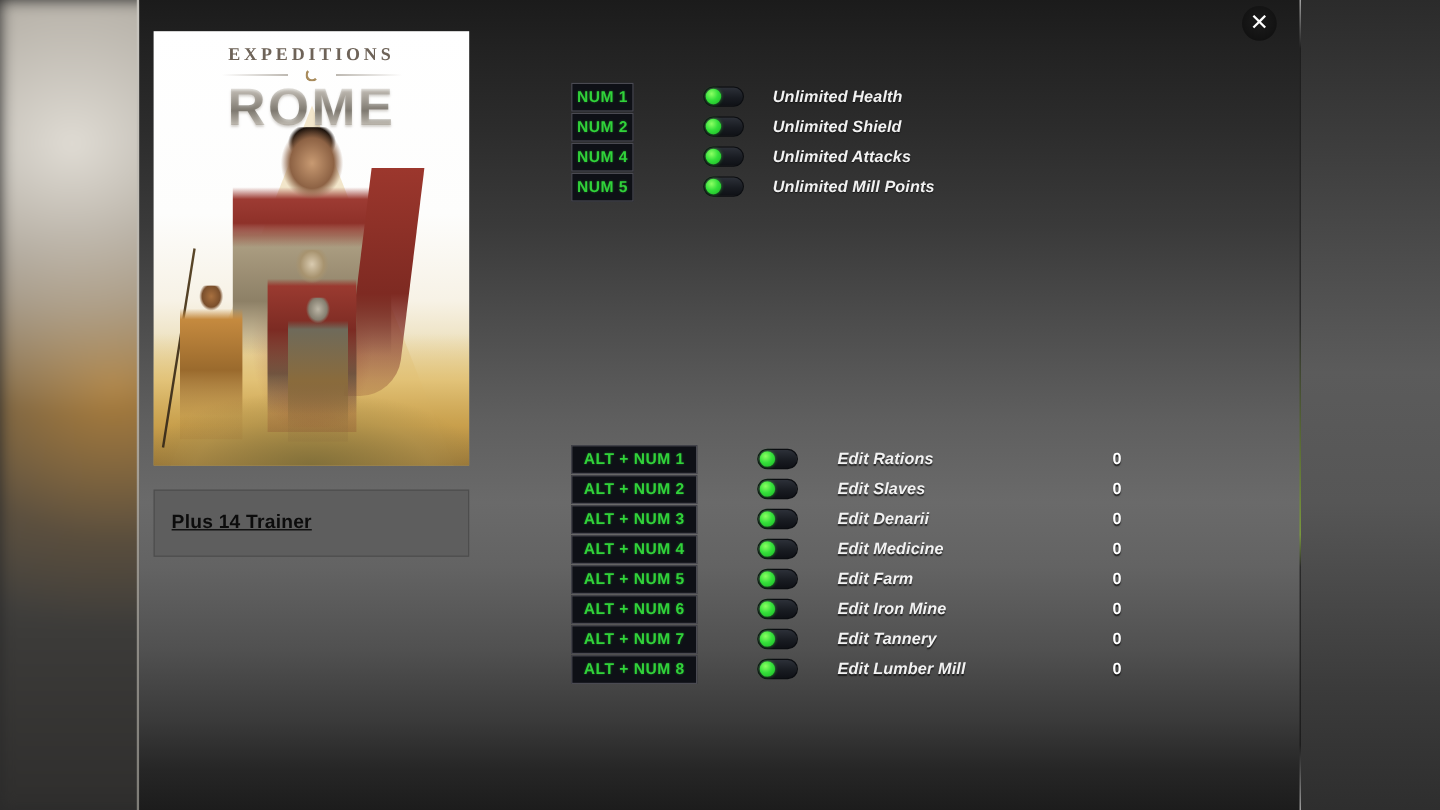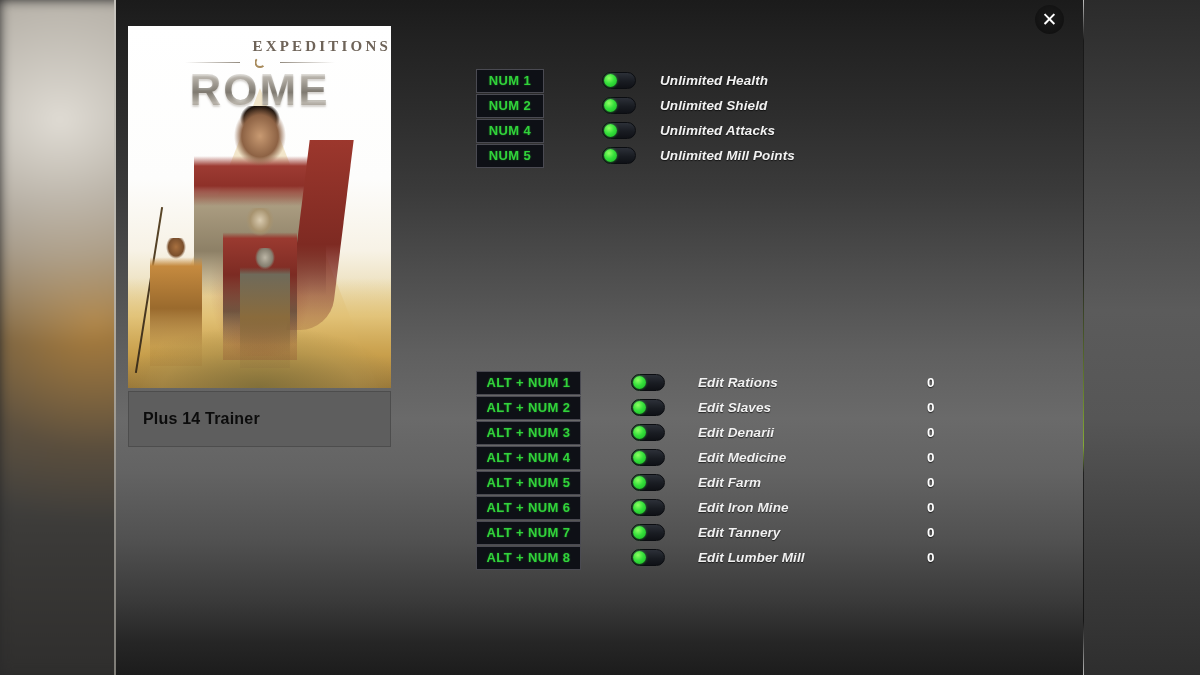--- a/index.html
+++ b/index.html
@@ -82,21 +82,21 @@
     border-left:118px solid transparent; border-right:118px solid transparent;
     border-bottom:300px solid rgba(226,196,128,.40);
   }
   
   #cover-art .title-wrap {
     position:absolute; top:12px; left:0; width:100%; text-align:center; z-index:6;
   }
   #cover-art .t-exp {
     font-family:"Liberation Serif", serif;
     font-size:15px; letter-spacing:3.2px; font-weight:700;
-    color:#6e6358; text-shadow:0 1px 0 rgba(255,255,255,.85);text-align:right;
+    color:#6e6358; text-shadow:0 1px 0 rgba(255,255,255,.85);
   }
   #cover-art .t-rule {
     position:relative; margin:2px auto 0; width:150px; height:10px;
   }
   #cover-art .t-rule:before, #cover-art .t-rule:after {
     content:""; position:absolute; top:5px; height:1px; width:55px;
     background:linear-gradient(90deg,rgba(120,110,96,0),rgba(120,110,96,.8));
   }
   #cover-art .t-rule:before { left:0; }
   #cover-art .t-rule:after { right:0; transform:scaleX(-1); }
@@ -154,24 +154,24 @@
       linear-gradient(180deg, rgba(0,0,0,0) 16%, #6f6a5a 22%, #8a6b3c 58%, rgba(138,107,60,.2) 88%);
   }
   #cover-art .f4 {
     left:158px; top:248px; width:44px; height:100px;
     background:
       radial-gradient(ellipse 9px 10px at 50% 8%, #ded6c4 0%, #a9a characters 70%, rgba(0,0,0,0) 100%),
       linear-gradient(180deg, rgba(0,0,0,0) 14%, #eee8da 22%, #d8cfba 62%, rgba(216,207,186,.2) 92%);
   }
 
   #plus-bar {
-    margin-top:3px; width:263px; height:56px;
+    margin-top:20px; width:263px; height:56px;
     background:#5e5e5e;
     border:1px solid #4d4d4d;
-    display:flex; align-items:center;
+    display:flex; align-items:center;text-decoration:underline;
   }
   #plus-bar .label {
     margin-left:14px; color:#0c0c0c; font-size:16px; font-weight:700;
     letter-spacing:.2px;
   }
 
   
   .group { position:absolute; }
   #group-a { left:360px; top:68px; }
   #group-b { left:360px; top:370px; }
@@ -180,21 +180,21 @@
 
   .key-btn {
     background:#0e1016;
     border:1px solid #4a4a52;
     color:#31d23a;
     font-size:13px; font-weight:700; letter-spacing:.4px;
     text-align:center; line-height:1;
     padding:4px 0 5px; cursor:pointer;
     text-shadow:0 0 2px rgba(38,200,50,.45);
   }
-  #group-a .key-btn { width:68px; }
+  #group-a .key-btn { width:52px; }
   #group-b .key-btn { width:105px; }
 
   .toggle {
     width:34px; height:17px; border-radius:9px;
     background:linear-gradient(180deg,#2c3038 0%,#191c22 55%,#0f1116 100%);
     border:1px solid #0b0d11;
     position:relative; cursor:pointer; flex:0 0 auto;
   }
   .toggle .knob {
     position:absolute; left:1px; top:1px; width:13px; height:13px;

